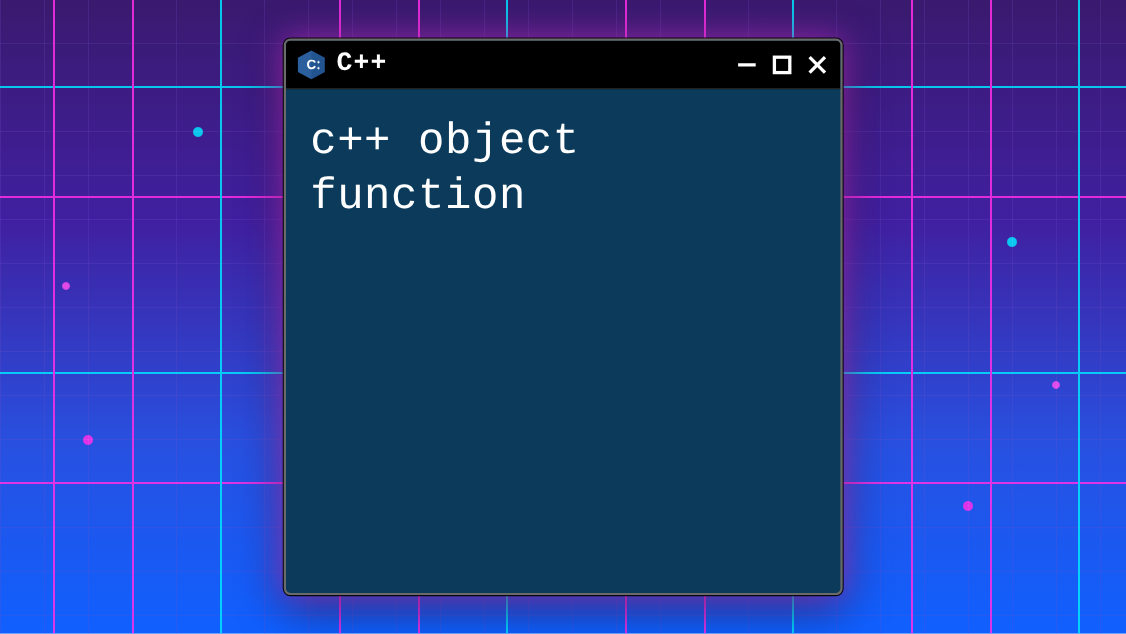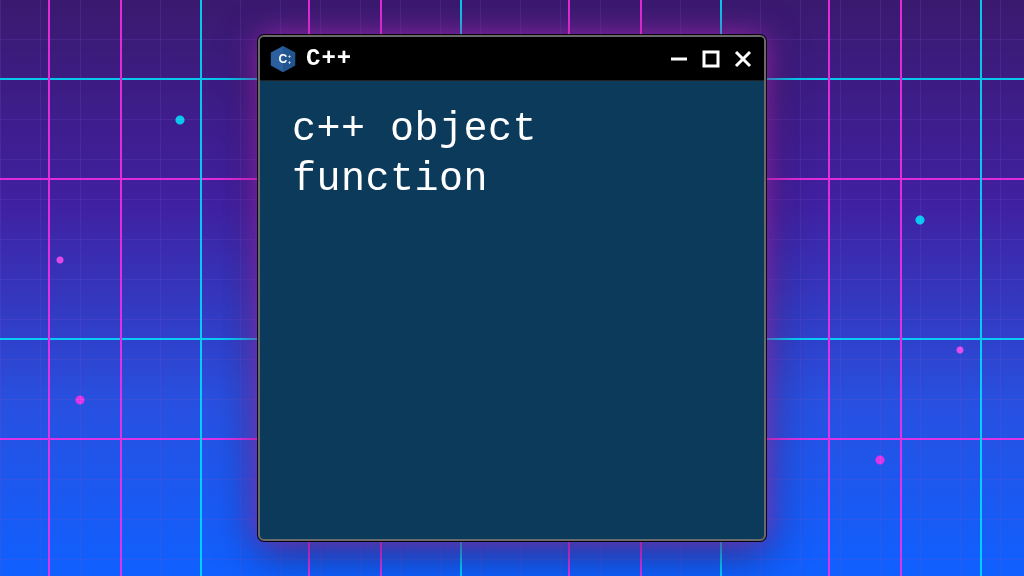--- a/index.html
+++ b/index.html
@@ -125,21 +125,21 @@
       display: flex;
       align-items: center;
       justify-content: center;
       cursor: pointer;
     }
     
     .win-btn svg { display: block; }
     
     .content {
       flex: 1;
-      padding: 24px 32px;
+      padding: 24px 22px;
       color: #fff;
       font-size: 40px;
       line-height: 1.25;
       font-family: 'Consolas', 'Menlo', 'Courier New', monospace;
       letter-spacing: 0.5px;
       white-space: pre-wrap;
     }
   </style>
 </head>
 <body>

